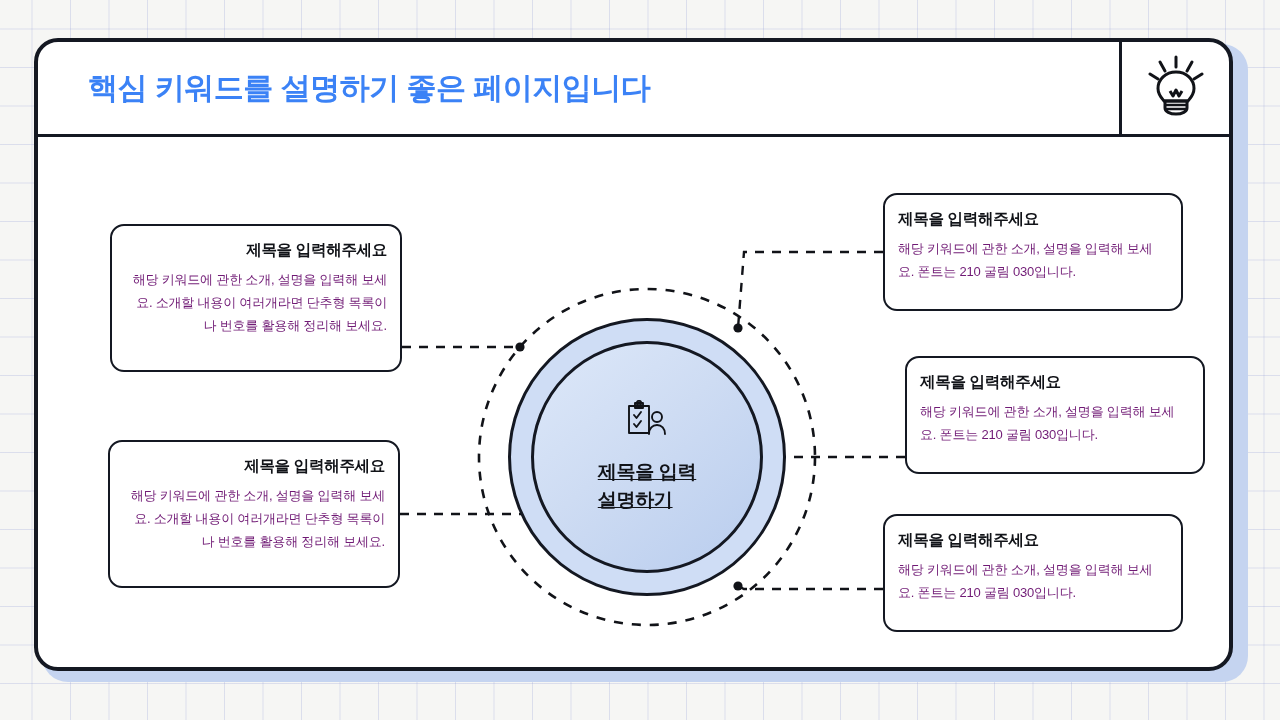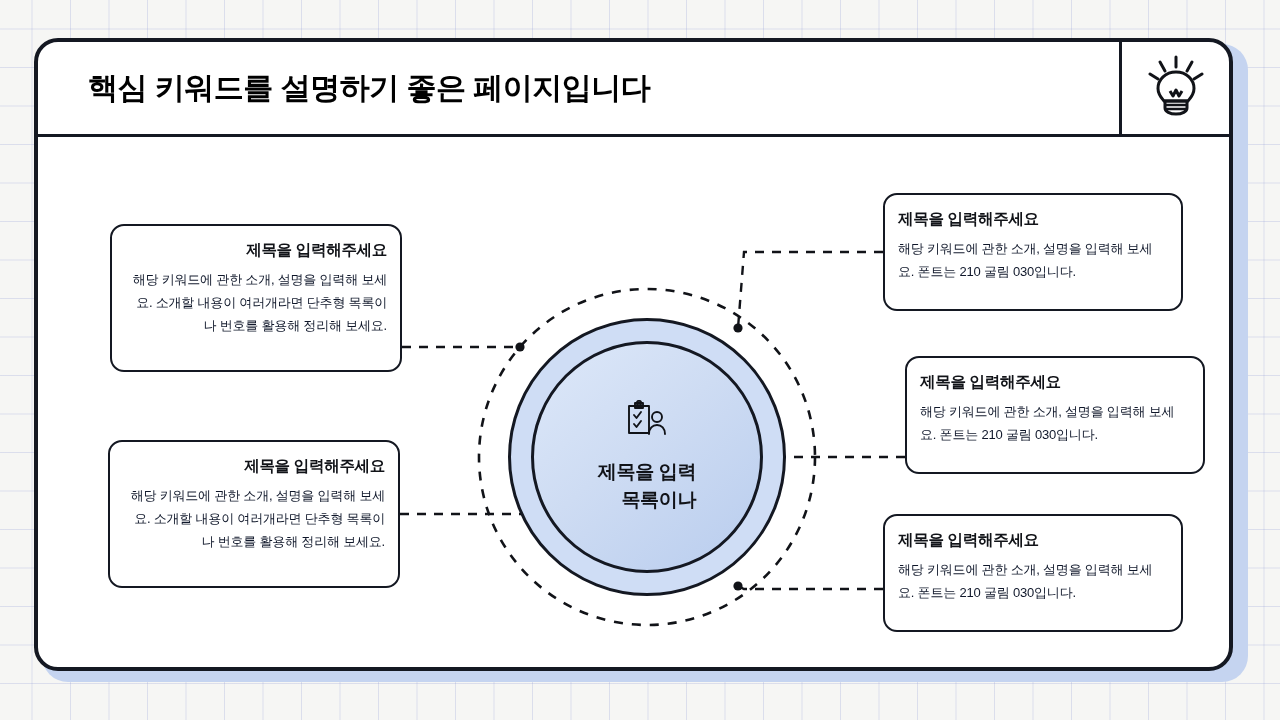--- a/index.html
+++ b/index.html
@@ -62,21 +62,21 @@
     border-bottom: 3px solid #141822;
     box-sizing: border-box;
     display: flex;
     align-items: center;
   }
   .header-title {
     flex: 1;
     padding-left: 50px;
     font-size: 30px;
     font-weight: bold;
-    color: #000000;
+    color: #3b82f6;
     letter-spacing: -0.5px;
     white-space: nowrap;
   }
   .header-icon-cell {
     width: 110px;
     height: 100%;
     border-left: 3px solid #141822;
     box-sizing: border-box;
     display: flex;
     align-items: center;
@@ -136,44 +136,45 @@
     align-items: center;
     justify-content: center;
   }
   .center-icon {
     margin-bottom: 12px;
   }
   .center-label {
     font-size: 19px;
     font-weight: bold;
     color: #111318;
-    text-align: right;
+    text-align: left;
     line-height: 1.45;
     letter-spacing: -0.3px;
+    text-decoration: underline;
   }
 
   
   .info-box {
     position: absolute;
     border: 2.5px solid #141822;
     border-radius: 14px;
     background: #ffffff;
     box-sizing: border-box;
     padding: 14px 13px;
   }
   .info-title {
     font-size: 15.5px;
     font-weight: bold;
     color: #111318;
     letter-spacing: -0.3px;
     margin-bottom: 8px;
   }
   .info-body {
     font-size: 13px;
-    color: #0f172a;
+    color: #701a75;
     line-height: 1.75;
     letter-spacing: -0.2px;
   }
   .align-right { text-align: right; }
   .align-left  { text-align: left; }
 
   
   .box-l1 { left: 72px; top: 87px;  width: 292px; height: 148px; }
   .box-l2 { left: 70px; top: 303px; width: 292px; height: 148px; }
   
@@ -250,21 +251,21 @@
               <path d="M9 15 L11.5 18 L16 12" stroke="#111318" stroke-width="1.9" fill="none" stroke-linecap="round" stroke-linejoin="round"></path>
               <path d="M9 24 L11.5 27 L16 21" stroke="#111318" stroke-width="1.9" fill="none" stroke-linecap="round" stroke-linejoin="round"></path>
 
               <circle cx="32" cy="17" r="5" stroke="#111318" stroke-width="1.9" fill="none"></circle>
 
               <path d="M24 34 C24 28.5 27.5 25 32 25 C36.5 25 40 28.5 40 34" stroke="#111318" stroke-width="1.9" fill="none" stroke-linecap="round"></path>
             </svg>
           </span>
           <div class="center-label">
             <div>제목을 입력</div>
-            <div>목록이나</div>
+            <div>설명하기</div>
           </div>
         </div>
       </div>
 
       <div class="info-box box-l1">
         <div class="info-title align-right">제목을 입력해주세요</div>
         <div class="info-body align-right">해당 키워드에 관한 소개, 설명을 입력해 보세요. 소개할 내용이 여러개라면 단추형 목록이나 번호를 활용해 정리해 보세요.</div>
       </div>
 
       <div class="info-box box-l2">

